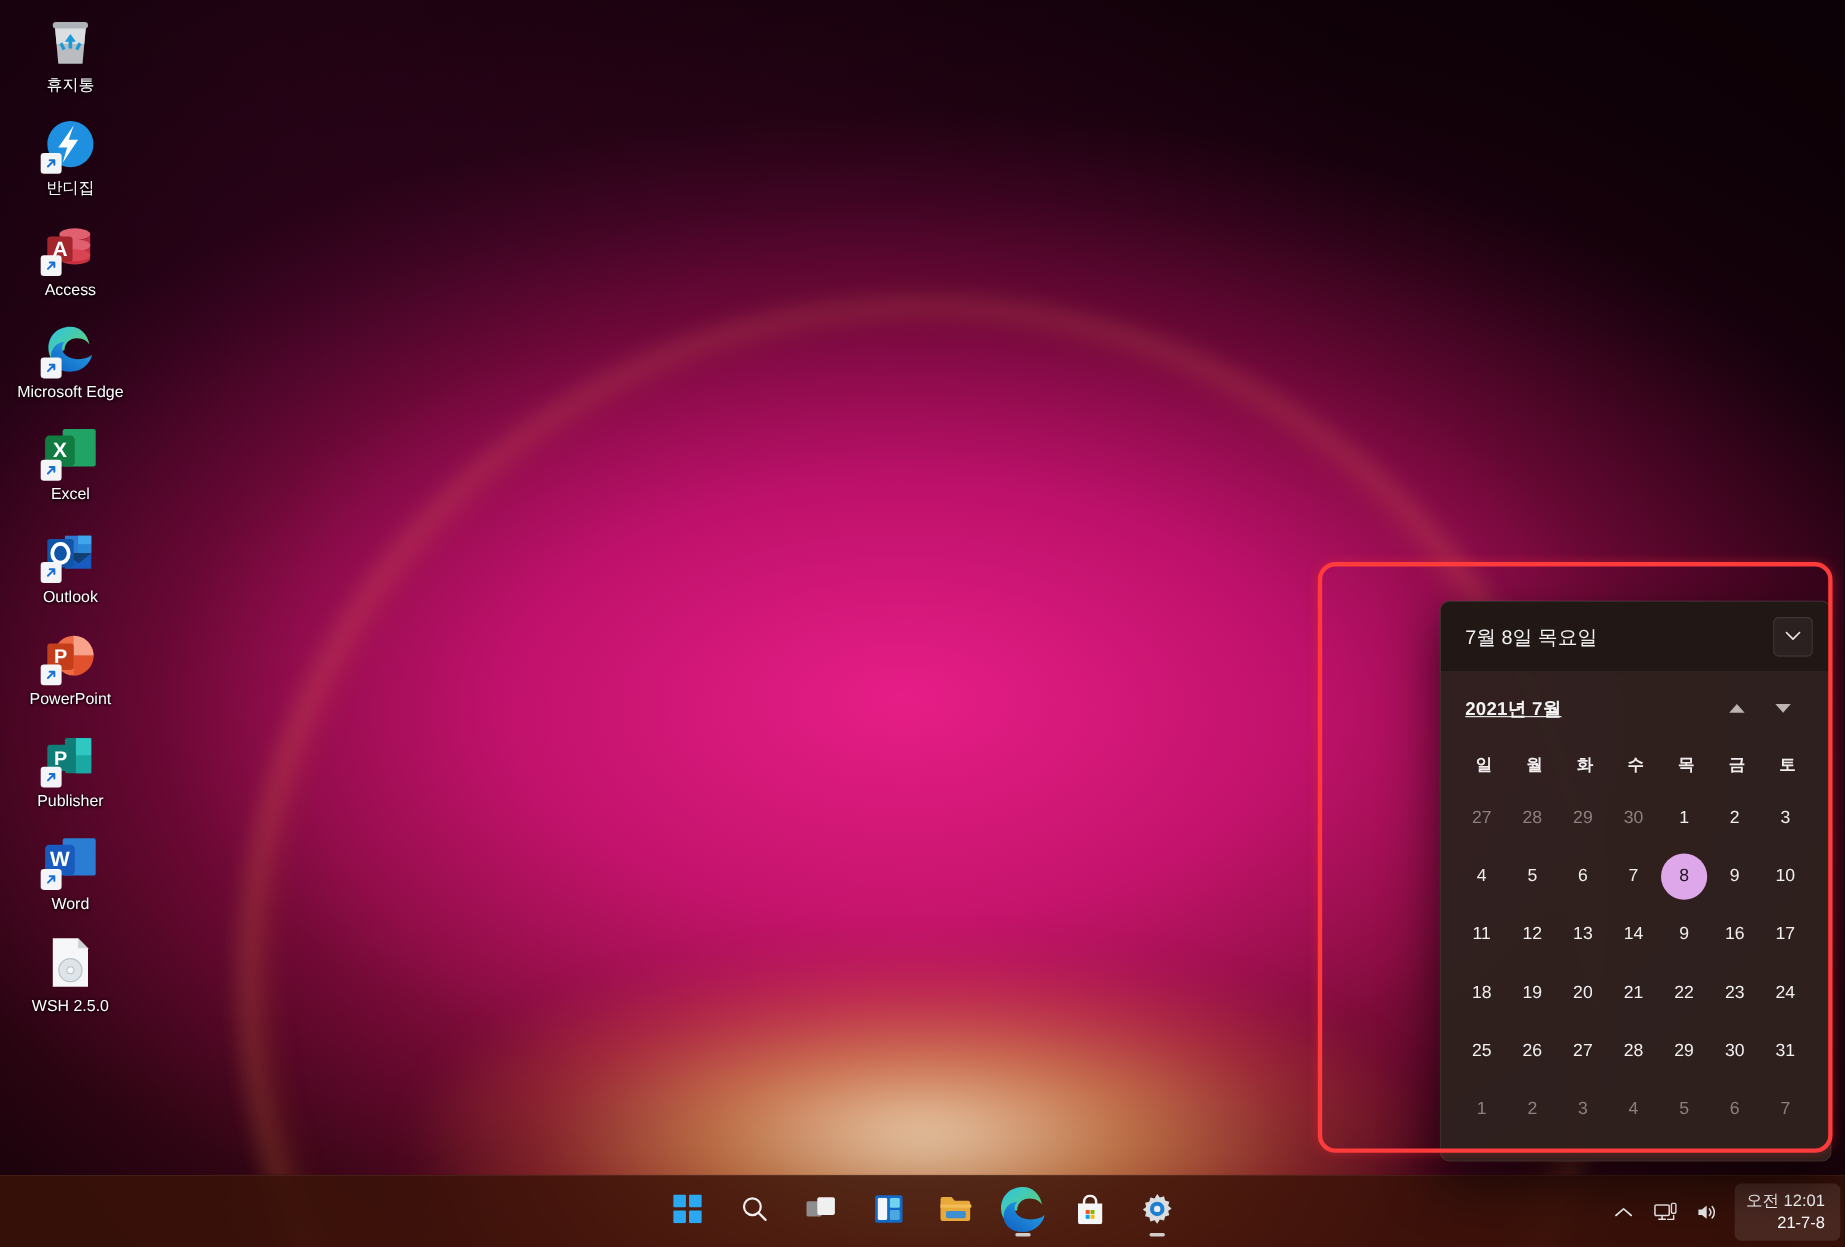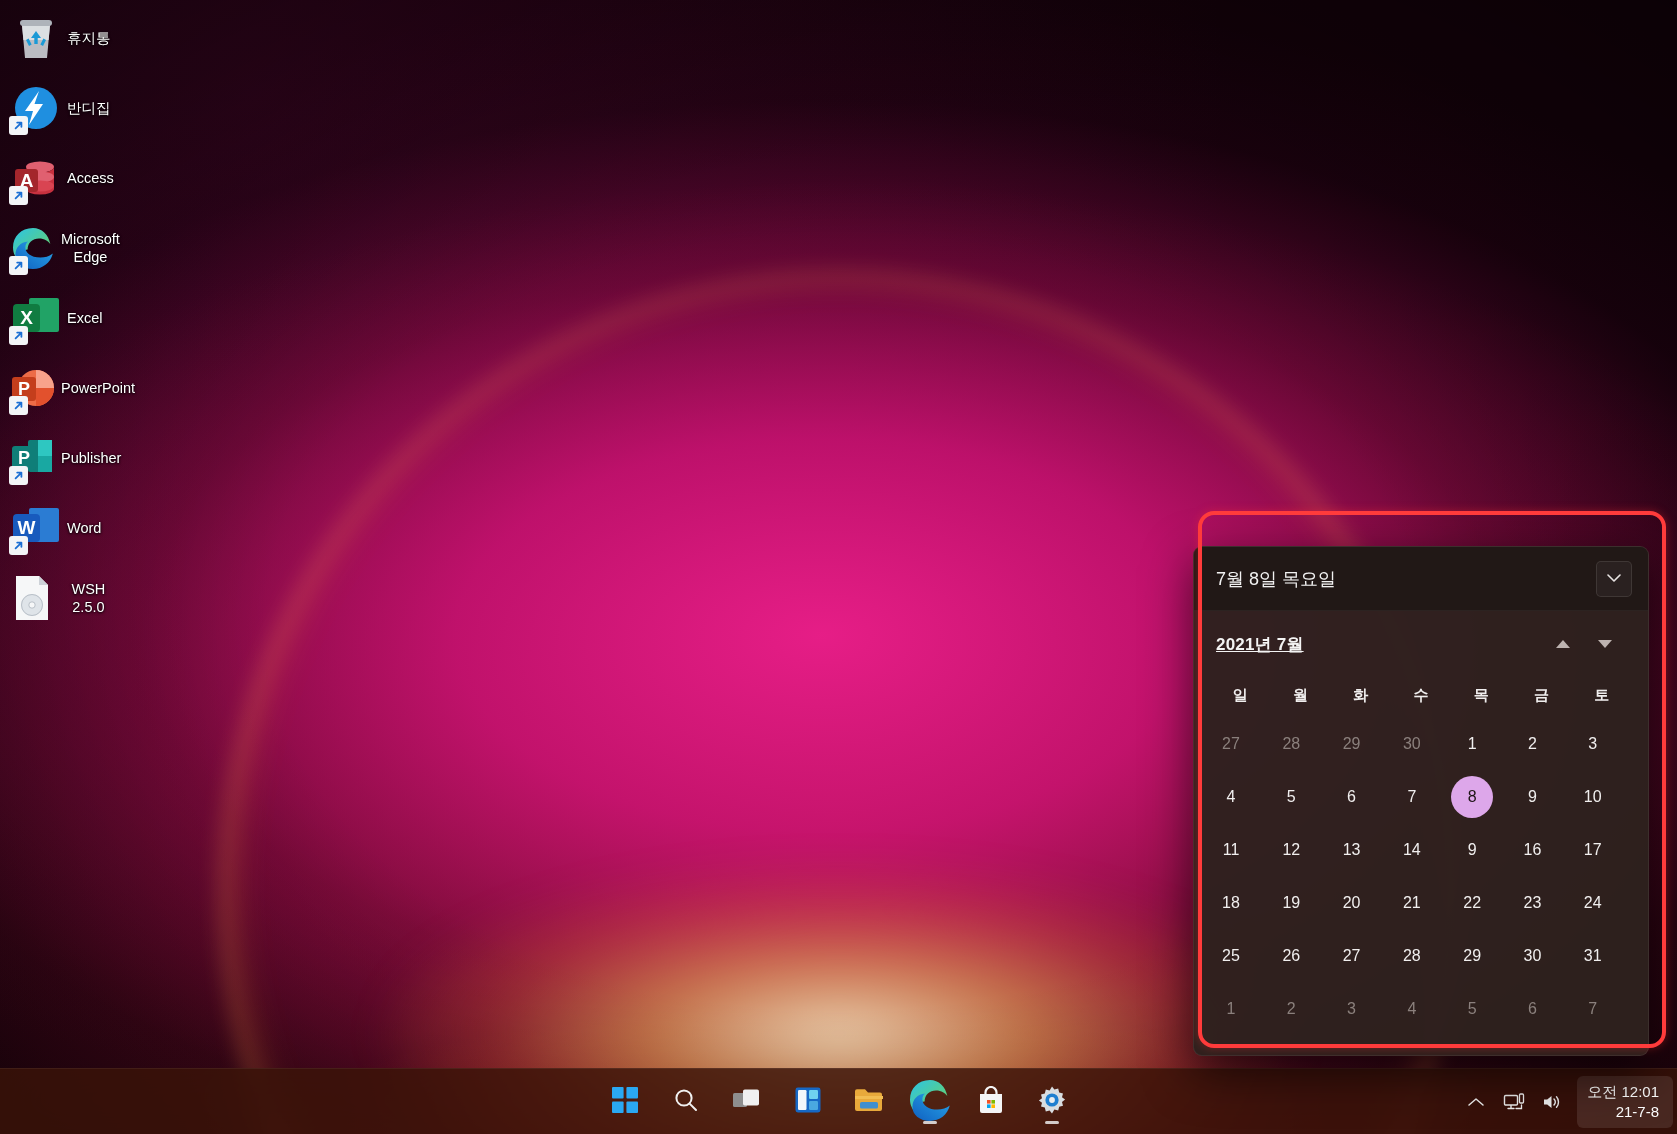--- a/index.html
+++ b/index.html
@@ -93,20 +93,21 @@
     width: 128px;
     display: flex;
     flex-direction: column;
     gap: 8px;
     z-index: 5;
   }
   .desktop-icon {
     width: 112px;
     padding: 6px 2px 4px;
     display: flex;
+    flex-direction: column;
     align-items: center;
     gap: 5px;
     cursor: default;
   }
   .desktop-icon .glyph {
     position: relative;
     width: 52px;
     height: 52px;
     display: flex;
     align-items: center;
@@ -218,23 +219,23 @@
     line-height: 20px;
     text-align: right;
     cursor: default;
     background: rgba(255,255,255,0.10);
   }
   .clock div { white-space: nowrap; }
 
   
   .flyout {
     position: absolute;
-    right: 28px;
+    right: 12px;
     bottom: 78px;
-    width: 456px;
+    width: 356px;
     border-radius: 9px;
     overflow: hidden;
     background: rgba(45,33,30,0.97);
     box-shadow: 0 16px 48px rgba(0,0,0,0.65);
     border: 1px solid rgba(255,255,255,0.07);
     z-index: 25;
     color: #fff;
     margin-top: 12px;
   }
   .flyout-header {
@@ -431,20 +432,39 @@
             <span class="back" style="background:#21a366"></span>
             <span class="front" style="background:#107c41">X</span>
           </span>
           <span class="shortcut-badge">
             <svg width="13" height="13" viewBox="0 0 13 13">
               <path d="M3.6 9.4 L9.2 3.8 M5.2 3.6 H9.4 V7.8" stroke="#1a6fd4" stroke-width="1.8" fill="none" stroke-linecap="round" stroke-linejoin="round"></path>
             </svg>
           </span>
         </div>
         <div class="label">Excel</div>
+      </div>
+      <div class="desktop-icon">
+        <div class="glyph">
+          <svg width="46" height="44" viewBox="0 0 46 44">
+            <rect x="18" y="6" width="24" height="16" fill="#2e7ad1"></rect>
+            <rect x="30" y="6" width="12" height="8" fill="#41a5ee"></rect>
+            <rect x="30" y="14" width="12" height="8" fill="#2b88d8"></rect>
+            <path d="M18 22 L42 22 L30.5 33 Z" fill="#103f73"></path>
+            <path d="M18 22 L30.5 31 L42 22 v14 H18 Z" fill="#185abd"></path>
+            <rect x="2" y="9" width="24" height="26" rx="2.5" fill="#0f56a8"></rect>
+            <ellipse cx="14" cy="22" rx="7.5" ry="8.5" fill="none" stroke="#fff" stroke-width="3.4"></ellipse>
+          </svg>
+          <span class="shortcut-badge">
+            <svg width="13" height="13" viewBox="0 0 13 13">
+              <path d="M3.6 9.4 L9.2 3.8 M5.2 3.6 H9.4 V7.8" stroke="#1a6fd4" stroke-width="1.8" fill="none" stroke-linecap="round" stroke-linejoin="round"></path>
+            </svg>
+          </span>
+        </div>
+        <div class="label">Outlook</div>
       </div>
       <div class="desktop-icon">
         <div class="glyph">
           <svg width="46" height="46" viewBox="0 0 46 46">
             <circle cx="26" cy="23" r="18" fill="#ed6c47"></circle>
             <path d="M26 5 a18 18 0 0 1 18 18 H26 Z" fill="#f8a28b"></path>
             <path d="M26 23 H44 a18 18 0 0 1 -18 18 Z" fill="#e2512d"></path>
             <rect x="2" y="12" width="24" height="24" rx="3" fill="#c43e1c"></rect>
             <text x="14" y="30" font-family="Liberation Sans, sans-serif" font-size="18" font-weight="bold" fill="#fff" text-anchor="middle">P</text>
           </svg>

